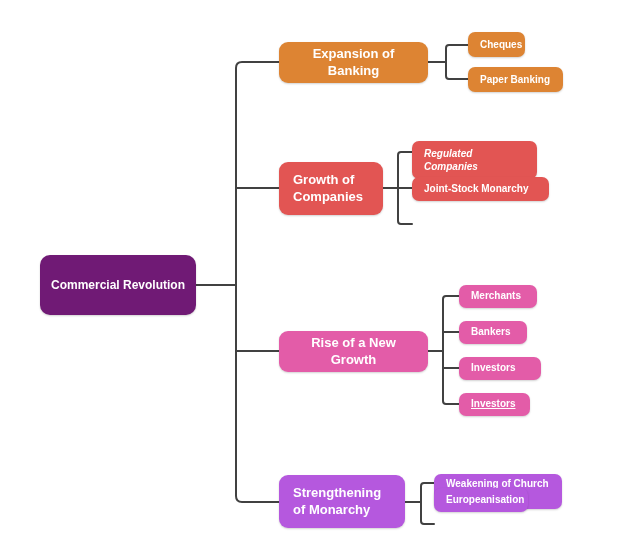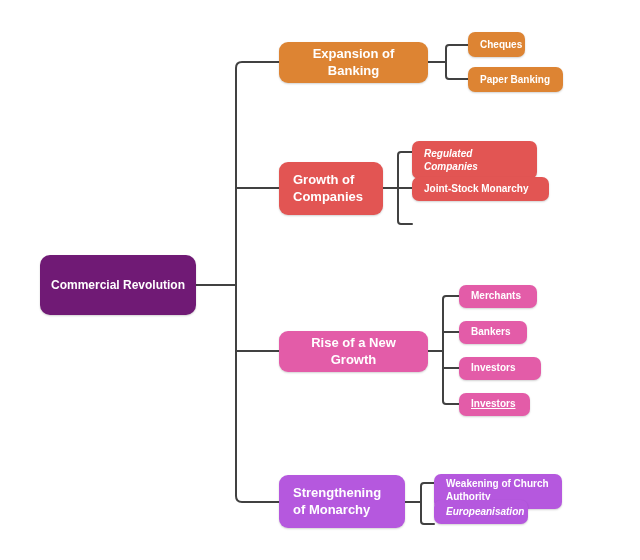--- a/index.html
+++ b/index.html
@@ -146,17 +146,17 @@
   <div class="node node-leaf" style="left:459px; top:393px; width:71px; height:23px; background:#e35ca8;text-decoration:underline;">
     <span>Investors</span>
   </div>
 
   <div class="node node-branch" style="left:279px; top:475px; width:126px; height:53px; background:#b558de;">
     <span>Strengthening of Monarchy</span>
   </div>
   <div class="node node-leaf" style="left:434px; top:474px; width:128px; height:35px; background:#b558de;">
     <span>Weakening of Church Authority</span>
   </div>
-  <div class="node node-leaf" style="left:434px; top:500px; width:94px; height:24px; background:#b558de;font-style:italic;">
+  <div class="node node-leaf" style="left:434px; top:488px; width:94px; height:24px; background:#b558de;">
     <span>Europeanisation</span>
   </div>
 
 </div>
 
 </body></html>

